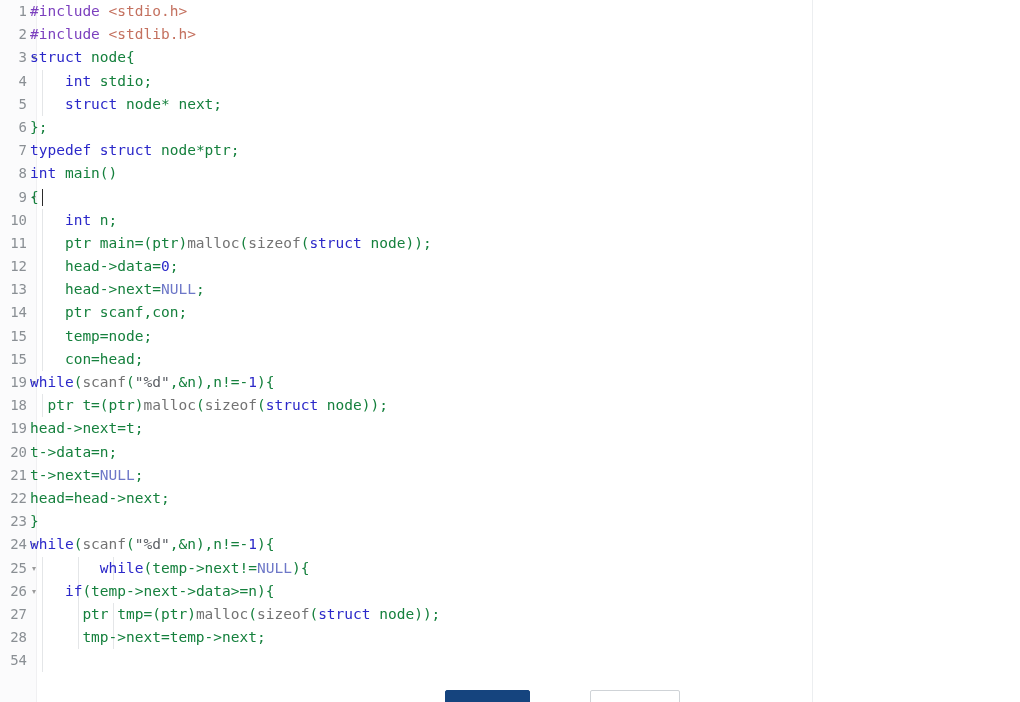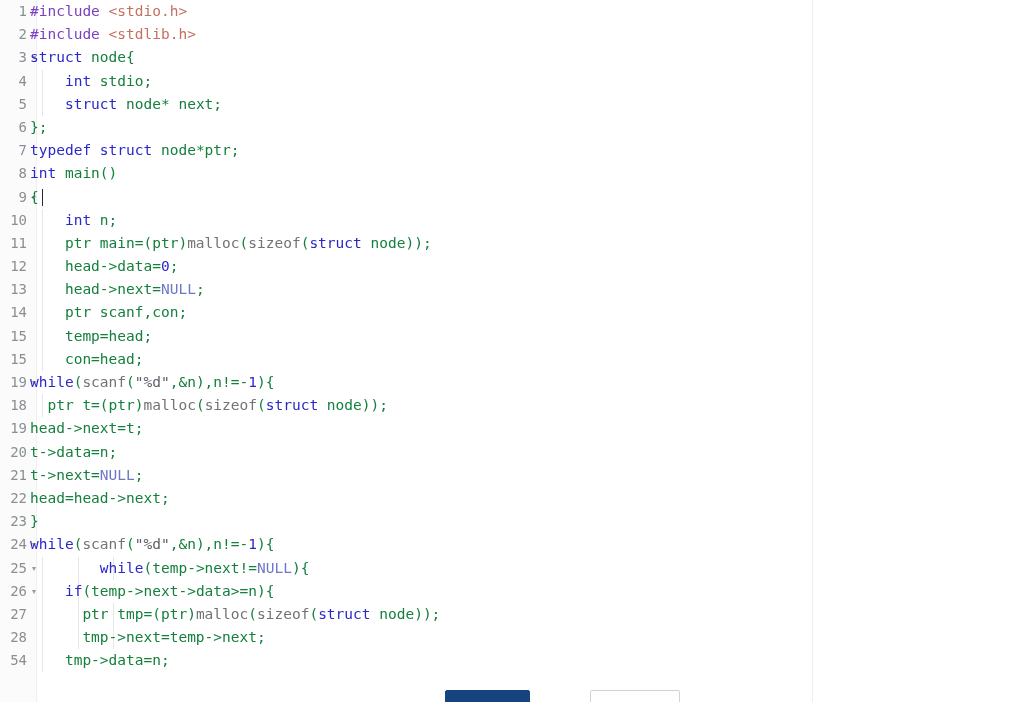--- a/index.html
+++ b/index.html
@@ -184,35 +184,35 @@
           <div class="line"><span class="lnum">5</span><span class="guides"><i class="guide" style="left: 42px;"></i></span><span class="ltext"><span class="t-plain">    </span><span class="t-kw">struct</span><span class="t-plain"> node* next;</span></span></div>
           <div class="line"><span class="lnum">6</span><span class="ltext"><span class="t-plain">};</span></span></div>
           <div class="line"><span class="lnum">7</span><span class="ltext"><span class="t-kw">typedef</span><span class="t-plain"> </span><span class="t-kw">struct</span><span class="t-plain"> node*ptr;</span></span></div>
           <div class="line"><span class="lnum">8</span><span class="ltext"><span class="t-kw">int</span><span class="t-plain"> main()</span></span></div>
           <div class="line"><span class="lnum">9</span><span class="fold">▾</span><span class="ltext"><span class="t-plain">{</span></span><span class="caret" style="left: 42px;"></span></div>
           <div class="line"><span class="lnum">10</span><span class="guides"><i class="guide" style="left: 42px;"></i></span><span class="ltext"><span class="t-plain">    </span><span class="t-kw">int</span><span class="t-plain"> n;</span></span></div>
           <div class="line"><span class="lnum">11</span><span class="guides"><i class="guide" style="left: 42px;"></i></span><span class="ltext"><span class="t-plain">    ptr main=(ptr)</span><span class="t-fn">malloc</span><span class="t-plain">(</span><span class="t-fn">sizeof</span><span class="t-plain">(</span><span class="t-kw">struct</span><span class="t-plain"> node));</span></span></div>
           <div class="line"><span class="lnum">12</span><span class="guides"><i class="guide" style="left: 42px;"></i></span><span class="ltext"><span class="t-plain">    head-&gt;data=</span><span class="t-num">0</span><span class="t-plain">;</span></span></div>
           <div class="line"><span class="lnum">13</span><span class="guides"><i class="guide" style="left: 42px;"></i></span><span class="ltext"><span class="t-plain">    head-&gt;next=</span><span class="t-null">NULL</span><span class="t-plain">;</span></span></div>
           <div class="line"><span class="lnum">14</span><span class="guides"><i class="guide" style="left: 42px;"></i></span><span class="ltext"><span class="t-plain">    ptr scanf,con;</span></span></div>
-          <div class="line"><span class="lnum">15</span><span class="guides"><i class="guide" style="left: 42px;"></i></span><span class="ltext"><span class="t-plain">    temp=head;</span></span></div>
+          <div class="line"><span class="lnum">15</span><span class="guides"><i class="guide" style="left: 42px;"></i></span><span class="ltext"><span class="t-plain">    temp=node;</span></span></div>
           <div class="line"><span class="lnum">15</span><span class="guides"><i class="guide" style="left: 42px;"></i></span><span class="ltext"><span class="t-plain">    con=head;</span></span></div>
           <div class="line"><span class="lnum">19</span><span class="fold">▾</span><span class="ltext"><span class="t-kw">while</span><span class="t-plain">(</span><span class="t-fn">scanf</span><span class="t-plain">(</span><span class="t-str">"%d"</span><span class="t-plain">,&amp;n),n!=-</span><span class="t-num">1</span><span class="t-plain">){</span></span></div>
           <div class="line"><span class="lnum">18</span><span class="guides"><i class="guide" style="left: 42px;"></i></span><span class="ltext"><span class="t-plain">  ptr t=(ptr)</span><span class="t-fn">malloc</span><span class="t-plain">(</span><span class="t-fn">sizeof</span><span class="t-plain">(</span><span class="t-kw">struct</span><span class="t-plain"> node));</span></span></div>
           <div class="line"><span class="lnum">19</span><span class="ltext"><span class="t-plain">head-&gt;next=t;</span></span></div>
           <div class="line"><span class="lnum">20</span><span class="ltext"><span class="t-plain">t-&gt;data=n;</span></span></div>
           <div class="line"><span class="lnum">21</span><span class="ltext"><span class="t-plain">t-&gt;next=</span><span class="t-null">NULL</span><span class="t-plain">;</span></span></div>
           <div class="line"><span class="lnum">22</span><span class="ltext"><span class="t-plain">head=head-&gt;next;</span></span></div>
           <div class="line"><span class="lnum">23</span><span class="ltext"><span class="t-plain">}</span></span></div>
           <div class="line"><span class="lnum">24</span><span class="fold">▾</span><span class="ltext"><span class="t-kw">while</span><span class="t-plain">(</span><span class="t-fn">scanf</span><span class="t-plain">(</span><span class="t-str">"%d"</span><span class="t-plain">,&amp;n),n!=-</span><span class="t-num">1</span><span class="t-plain">){</span></span></div>
           <div class="line"><span class="lnum">25</span><span class="fold">▾</span><span class="guides"><i class="guide" style="left: 42px;"></i><i class="guide" style="left: 78px;"></i><i class="guide" style="left: 113px;"></i></span><span class="ltext"><span class="t-plain">        </span><span class="t-kw">while</span><span class="t-plain">(temp-&gt;next!=</span><span class="t-null">NULL</span><span class="t-plain">){</span></span></div>
           <div class="line"><span class="lnum">26</span><span class="fold">▾</span><span class="guides"><i class="guide" style="left: 42px;"></i><i class="guide" style="left: 78px;"></i></span><span class="ltext"><span class="t-plain">    </span><span class="t-kw">if</span><span class="t-plain">(temp-&gt;next-&gt;data&gt;=n){</span></span></div>
           <div class="line"><span class="lnum">27</span><span class="guides"><i class="guide" style="left: 42px;"></i><i class="guide" style="left: 78px;"></i><i class="guide" style="left: 113px;"></i></span><span class="ltext"><span class="t-plain">      ptr tmp=(ptr)</span><span class="t-fn">malloc</span><span class="t-plain">(</span><span class="t-fn">sizeof</span><span class="t-plain">(</span><span class="t-kw">struct</span><span class="t-plain"> node));</span></span></div>
           <div class="line"><span class="lnum">28</span><span class="guides"><i class="guide" style="left: 42px;"></i><i class="guide" style="left: 78px;"></i><i class="guide" style="left: 113px;"></i></span><span class="ltext"><span class="t-plain">      tmp-&gt;next=temp-&gt;next;</span></span></div>
-          <div class="line"><span class="lnum">54</span><span class="guides"><i class="guide" style="left: 42px;"></i></span><span class="ltext"><span class="t-plain">    tmp-&gt;data=n;</span></span></div>
+          <div class="line"><span class="lnum">54</span><span class="guides"><i class="guide" style="left: 42px;"></i></span></div>
         </div>
     </div>
   </div>
 
   <div class="right-pane"></div>
 
   <div class="btn-row">
     <button class="btn-primary"></button>
     <button class="btn-secondary"></button>
   </div>

